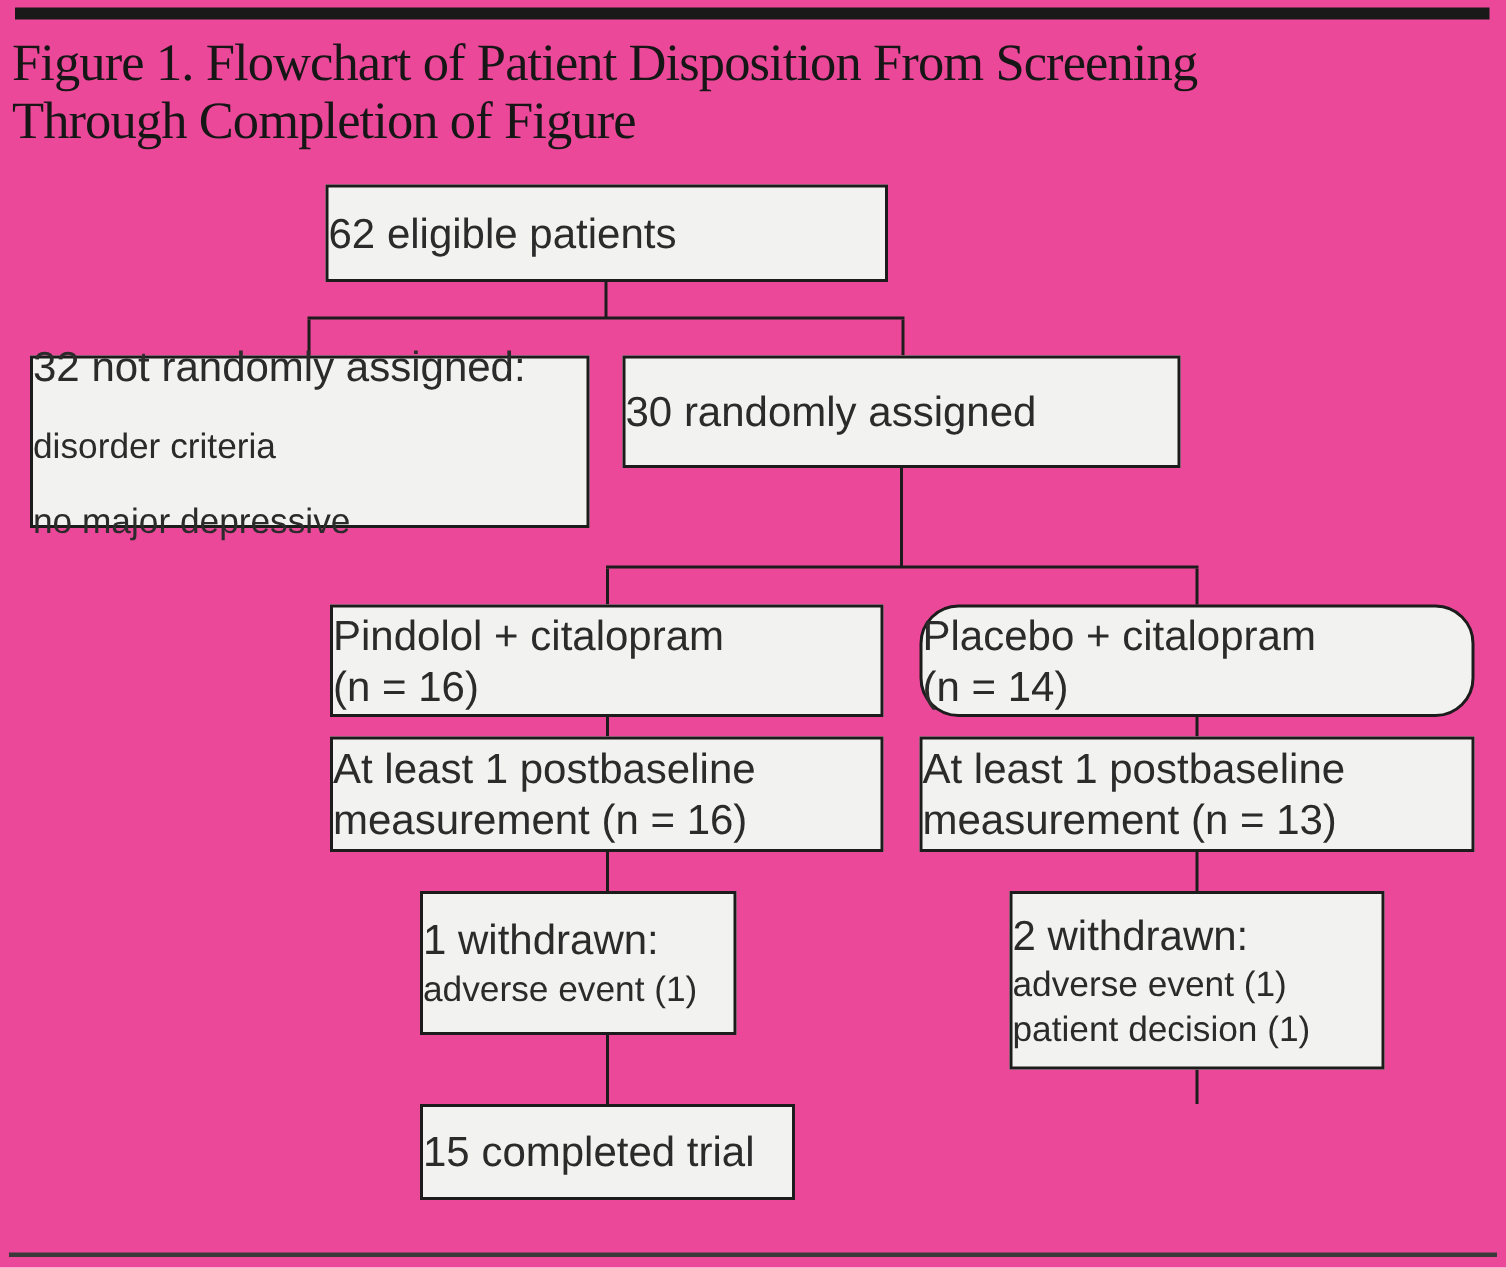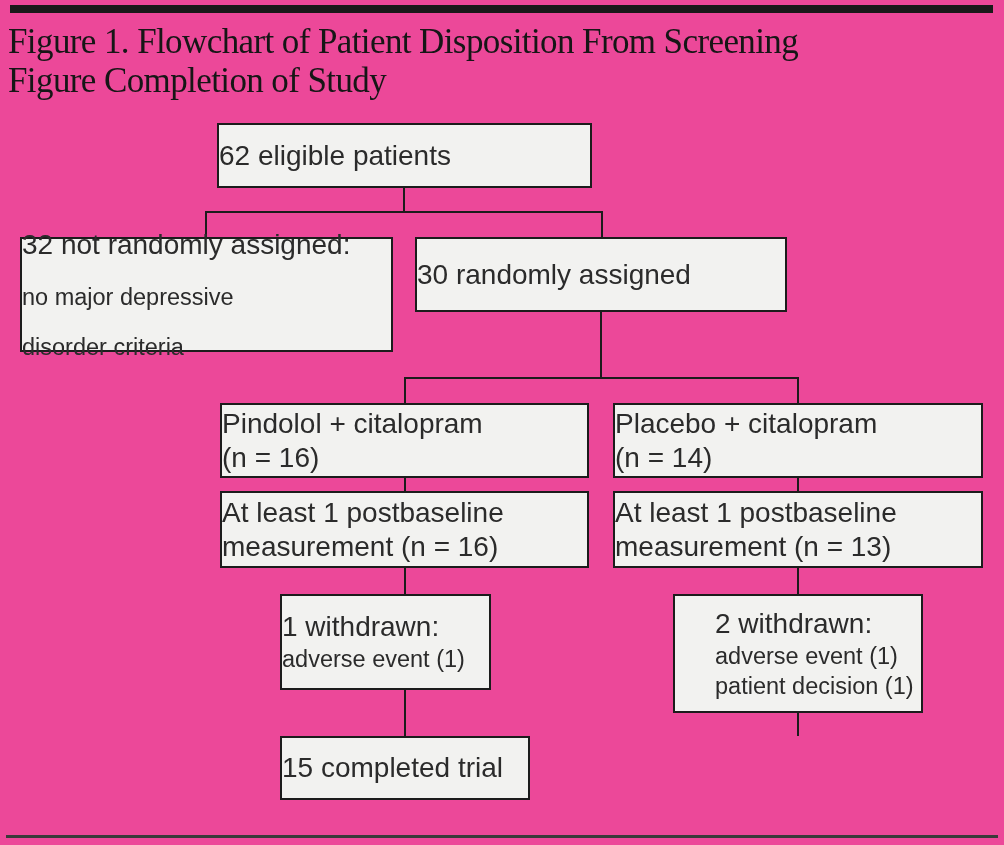--- a/index.html
+++ b/index.html
@@ -42,25 +42,25 @@
   .main{font-size:28px;line-height:34px;}
   .sub{font-size:23.5px;line-height:30px;}
   .conn{position:absolute;background:var(--line);}
   .bottom-rule{position:absolute;left:6px;top:835px;width:992px;height:3px;background:var(--rule);}
 
   
   .n-eligible{left:217px;top:123px;width:375px;height:65px;}
   .n-notrand {left:20px; top:237px;width:373px;height:115px;gap:20px;}
   .n-rand    {left:415px;top:237px;width:372px;height:75px;}
   .n-pind    {left:220px;top:403px;width:369px;height:75px;}
-  .n-plac    {left:613px;top:403px;width:370px;height:75px;}
+  .n-plac    {left:613px;top:403px;width:370px;height:75px;border-radius:26px;}
   .n-pbpind  {left:220px;top:491px;width:369px;height:77px;}
   .n-pbplac  {left:613px;top:491px;width:370px;height:77px;}
   .n-wdpind  {left:280px;top:594px;width:211px;height:96px;}
-  .n-wdplac  {left:673px;top:594px;width:250px;height:119px;padding-left:40px;}
+  .n-wdplac  {left:673px;top:594px;width:250px;height:119px;}
   .n-cppind  {left:280px;top:736px;width:250px;height:64px;}
   .n-cpplac  {left:673px;top:736px;width:250px;height:62px;}
 
   
   .c1 {left:403px;top:188px;width:2px;height:24px;}   
   .c2 {left:205px;top:211px;width:398px;height:2px;}  
   .c3 {left:205px;top:213px;width:2px;height:24px;}   
   .c4 {left:601px;top:213px;width:2px;height:24px;}   
   .c5 {left:600px;top:312px;width:2px;height:66px;}   
   .c6 {left:404px;top:377px;width:395px;height:2px;}  
@@ -75,21 +75,21 @@
 </style>
 </head>
 <body>
 
 <div class="canvas">
 
   <div class="top-bar"></div>
 
   <div class="fig-title">
     <div>Figure 1. Flowchart of Patient Disposition From Screening</div>
-    <div>Figure Completion of Study</div>
+    <div>Through Completion of Figure</div>
   </div>
 
   <div class="conn c1"></div>
   <div class="conn c2"></div>
   <div class="conn c3"></div>
   <div class="conn c4"></div>
   <div class="conn c5"></div>
   <div class="conn c6"></div>
   <div class="conn c7"></div>
   <div class="conn c8"></div>
@@ -99,22 +99,22 @@
   <div class="conn c12"></div>
   <div class="conn c13"></div>
   <div class="conn c14"></div>
 
   <div class="node n-eligible">
     <div class="main">62 eligible patients</div>
   </div>
 
   <div class="node n-notrand">
     <div class="main">32 not randomly assigned:</div>
+    <div class="sub">disorder criteria</div>
     <div class="sub">no major depressive</div>
-    <div class="sub">disorder criteria</div>
   </div>
 
   <div class="node n-rand">
     <div class="main">30 randomly assigned</div>
   </div>
 
   <div class="node n-pind">
     <div class="main">Pindolol + citalopram</div>
     <div class="main">(n = 16)</div>
   </div>

